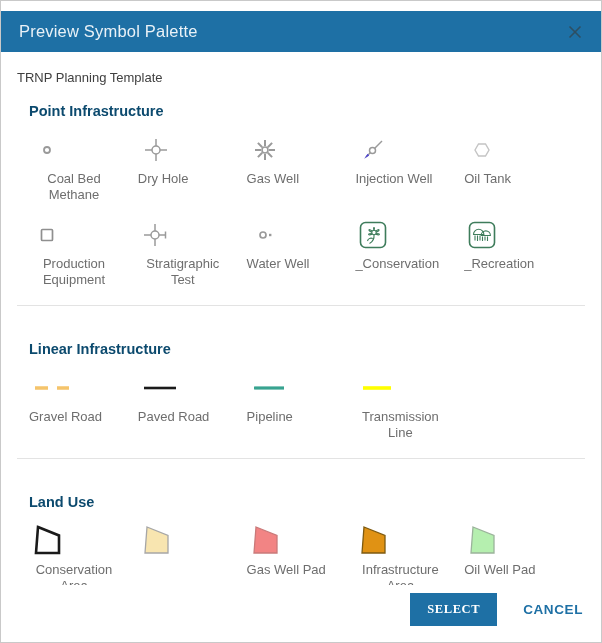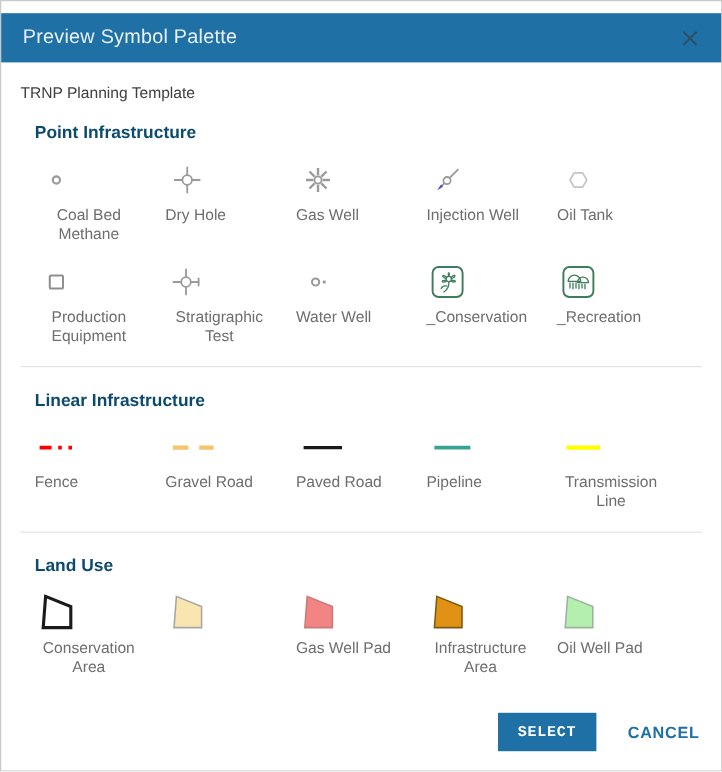--- a/index.html
+++ b/index.html
@@ -5,28 +5,28 @@
   html,body{margin:0;padding:0;background:#fff;font-family:"Liberation Sans","DejaVu Sans",sans-serif;}
   .dialog{width:602px;height:643px;box-sizing:border-box;border:1px solid #c9c9c9;background:#fff;
           display:flex;flex-direction:column;padding-top:10px;}
   .header{height:41px;flex-shrink:0;background:#1E70A5;display:flex;align-items:center;padding:0 18px;}
   .title{color:#E9F1F7;font-size:16.5px;letter-spacing:.2px;}
   .close{margin-left:auto;cursor:pointer;display:flex;align-items:center;}
   .close svg{display:block;}
   .body{flex:1;padding:4px 16px 0;overflow:hidden;}
   .template-name{font-size:13px;color:#404040;margin:14px 0 2px 0;}
   section{padding:8px 12px 6px;}
-  section + section{border-top:1px solid #e3e3e3;margin-top:10px;padding-top:12px;}
+  section + section{border-top:1px solid #e3e3e3;margin-top:10px;padding-top:27px;}
   h3{font-size:14.5px;color:#0c4a6e;font-weight:700;margin:8px 0 10px 0;}
   .grid{display:grid;grid-template-columns:repeat(5,1fr);row-gap:10px;}
   .cell{display:flex;flex-direction:column;align-items:flex-start;}
   .sym{height:42px;display:flex;align-items:center;justify-content:center;}
   .lbl{font-size:13px;color:#6e6e6e;text-align:center;line-height:1.25;max-width:90px;min-height:33px;}
   .footer{flex-shrink:0;display:flex;justify-content:flex-end;align-items:center;padding:8px 18px 16px;gap:26px;}
-  .select-btn{background:#1E70A5;color:#fff;border:none;font-family:Liberation Mono, monospace;font-size:12.5px;font-weight:700;
+  .select-btn{background:#1E70A5;color:#fff;border:none;font-family:Liberation Serif, serif;font-size:12.5px;font-weight:700;
               letter-spacing:.6px;padding:9px 17px;cursor:pointer;}
   .cancel-link{color:#1E70A5;font-size:13.5px;font-weight:700;letter-spacing:.6px;text-decoration:none;cursor:pointer;}
 </style>
 </head>
 <body>
 
 <div class="dialog">
   <div class="header">
     <span class="title">Preview Symbol Palette</span>
     <span class="close" title="Close">
@@ -179,28 +179,20 @@
   </svg>
               </div>
     <div class="lbl">_Recreation</div>
   </div>
 </div>
   </section>
 
   <section>
     <h3>Linear Infrastructure</h3>
     <div class="grid">
-  <div class="cell">
-    <div class="sym">
-                <svg width="44" height="36" viewBox="0 0 44 36">
-    <line x1="4" y1="18" x2="40" y2="18" stroke="#FF0000" stroke-width="3.2" stroke-dasharray="10 5.5 3 5.5 3 30"></line>
-  </svg>
-              </div>
-    <div class="lbl">Fence</div>
-  </div>
 
   <div class="cell">
     <div class="sym">
                 <svg width="44" height="36" viewBox="0 0 44 36">
     <line x1="6" y1="18" x2="40" y2="18" stroke="#F5C46B" stroke-width="3.5" stroke-dasharray="13 9"></line>
   </svg>
               </div>
     <div class="lbl">Gravel Road</div>
   </div>
 

